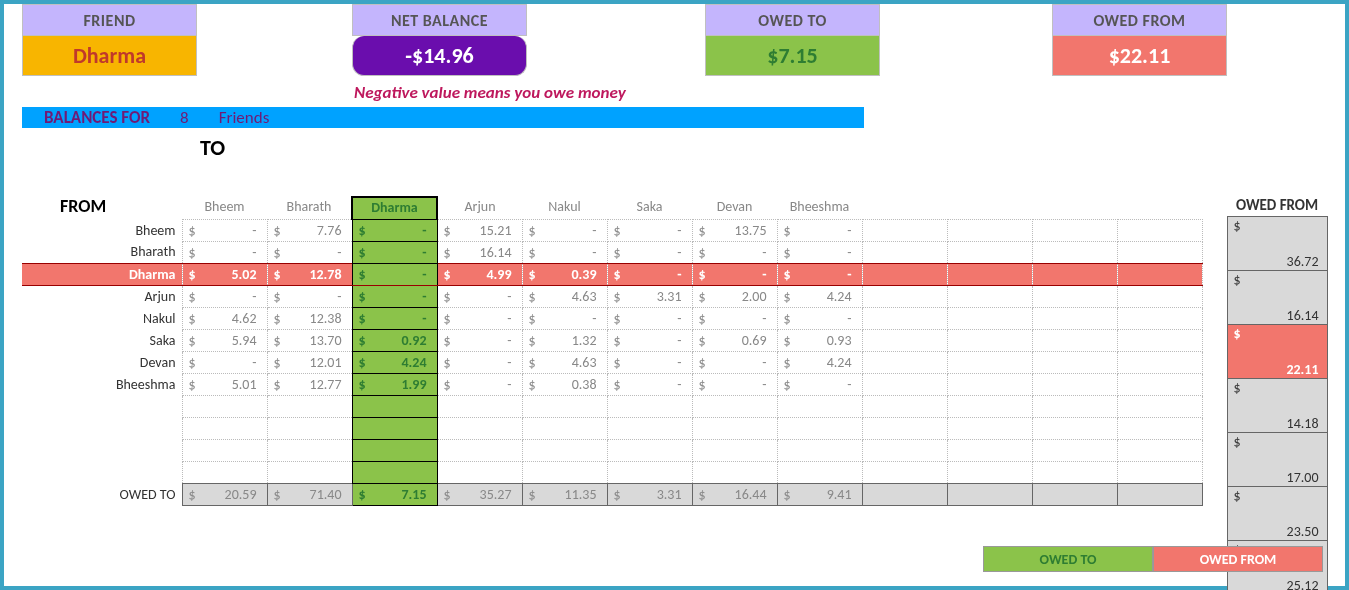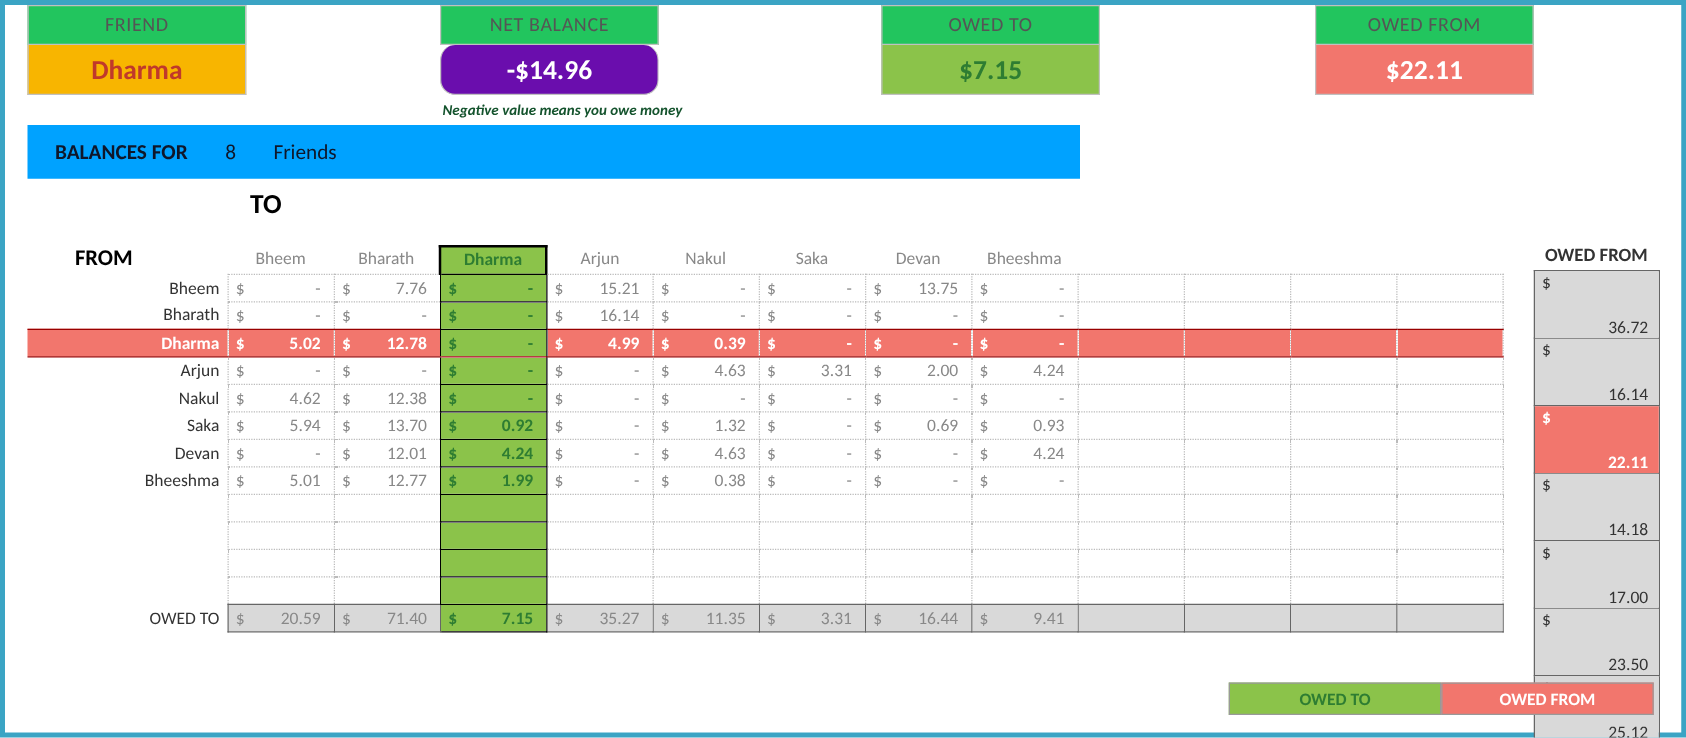--- a/index.html
+++ b/index.html
@@ -24,53 +24,53 @@
     gap: 0;
     padding: 0 0 0 18px;
     align-items: flex-start;
   }
   .summary .block { width: 175px; }
   .summary .spacer { flex: 0 0 auto; }
   .card-head {
     height: 32px;
     line-height: 32px;
     text-align: center;
-    font-weight: 400;
+    font-weight: 700;
     font-size: 16px;
     color: #555;
-    background: #22c55e;
+    background: #c4b5fd;
     border: 1px solid #c0c0c0;
     letter-spacing: .5px;
   }
   .card-val {
     height: 40px;
     line-height: 40px;
     text-align: center;
     font-weight: 700;
     font-size: 22px;
     border: 1px solid #c0c0c0;
     border-top: none;
   }
   .friend-val { background: #f8b500; color: #c0392b; }
   .net-val    { background: #6a0dad; color: #fff; border-radius: 12px; }
   .owedto-val { background: #8bc34a; color: #2e7d32; }
   .owedfrom-val { background: #f2766d; color: #fff; }
   .note {
-    font-size: 12px;
+    font-size: 17px;
     font-style: italic;
     font-weight: 700;
-    color: #14532d;
+    color: #be185d;
     padding: 6px 0 4px 350px;
   }
   
   .bluebar {
     background: #00a2ff;
-    color: #0f172a;
+    color: #701a75;
     font-size: 17px;
-    padding: 11px 22px;
+    padding: 0 22px;
     margin-left: 18px;
     width: 842px;
     display: flex;
     gap: 30px;
     font-weight: 700;
   }
   .bluebar .count { font-weight: 400; }
   .bluebar .friends { font-weight: 400; text-align: right; }
   
   .axis-to {

